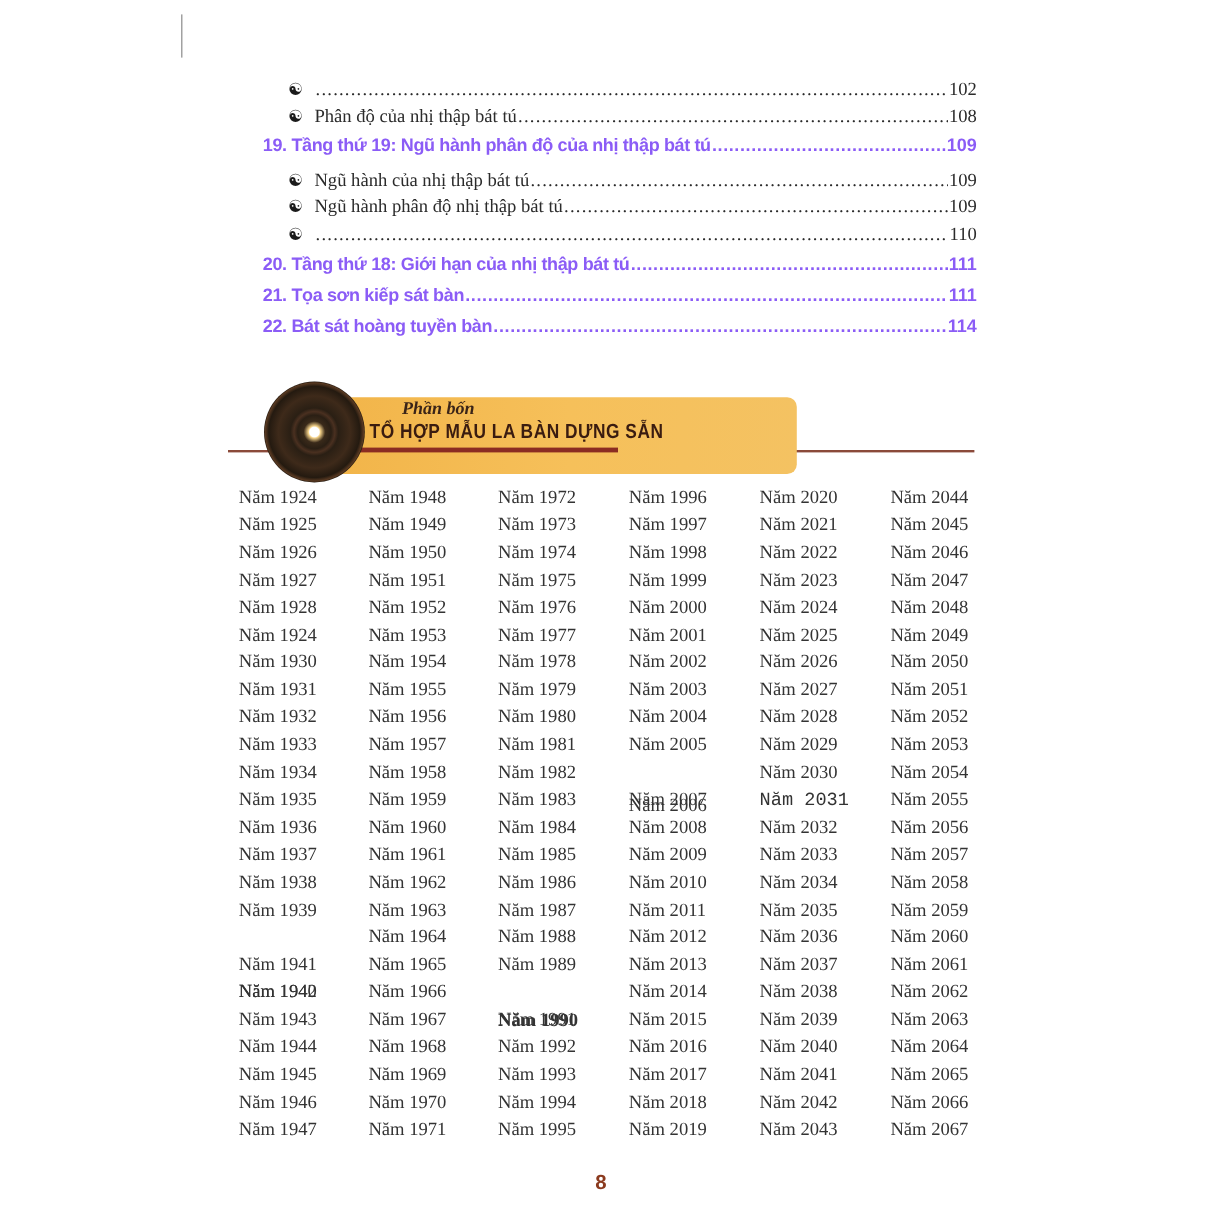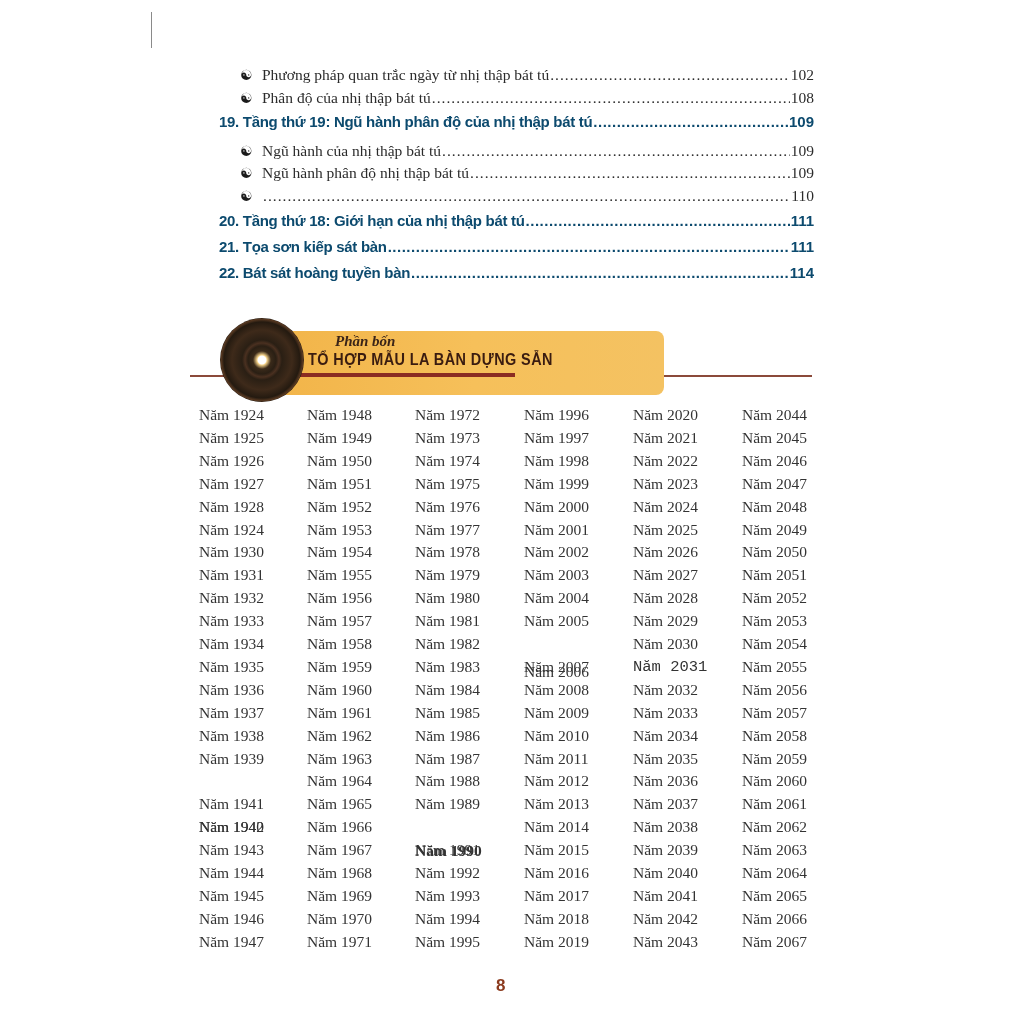--- a/index.html
+++ b/index.html
@@ -3,21 +3,21 @@
 <meta charset="utf-8">
 <style>
   html, body { margin:0; padding:0; }
   body { width:1024px; height:1024px; background:#ffffff; position:relative; overflow:hidden;
          font-family: "Liberation Serif", serif; color:#2a2a2a; }
   .margin-line { position:absolute; left:151px; top:12px; width:1px; height:36px; background:#8a8a8a; }
   .toc { position:absolute; left:0; top:0; width:1024px; }
   .toc-row { position:absolute; display:flex; align-items:baseline; white-space:nowrap; }
   .toc-sub { left:240px; width:574px; font-size:15.5px; color:#2b2b2b; }
   .toc-head { left:219px; width:595px; font-family:"Liberation Sans Narrow","Liberation Sans",sans-serif;
-              font-weight:bold; font-size:15px; color:#0c4a6e; transform-origin:left center; }
+              font-weight:bold; font-size:15px; color:#8b5cf6; transform-origin:left center; }
   .toc-head .txt { letter-spacing:-0.3px; }
   .bullet { width:22px; font-size:14px; color:#1a1a1a; display:inline-block; }
   .leader { flex:1; overflow:hidden; margin:0 1px; }
   .leader::after { content:"................................................................................................................................................................................................................................"; letter-spacing:1px; }
   .toc-head .leader::after { letter-spacing:0.5px; }
   .page { text-align:right; }
 
   .banner-wrap { position:absolute; left:190px; top:315px; width:630px; height:95px; }
   .banner-box { position:absolute; left:95px; top:16px; width:379px; height:64px;
                 background:linear-gradient(90deg,#f2b54a 0%,#f6c05a 50%,#f4c262 100%);
@@ -40,21 +40,20 @@
               font-weight:bold; font-size:17px; color:#8b3a1e; }
 </style>
 </head>
 <body>
 
 <div class="margin-line"></div>
 
 <div class="toc" id="toc">
     <div class="toc-row toc-sub" style="top: 66px;">
       <span class="bullet">☯</span>
-      <span class="txt">Phương pháp quan trắc ngày từ nhị thập bát tú</span>
       <span class="leader"></span>
       <span class="page">102</span>
     </div>
     <div class="toc-row toc-sub" style="top: 89px;">
       <span class="bullet">☯</span>
       <span class="txt">Phân độ của nhị thập bát tú</span>
       <span class="leader"></span>
       <span class="page">108</span>
     </div>
     <div class="toc-row toc-head" style="top: 113px;">

